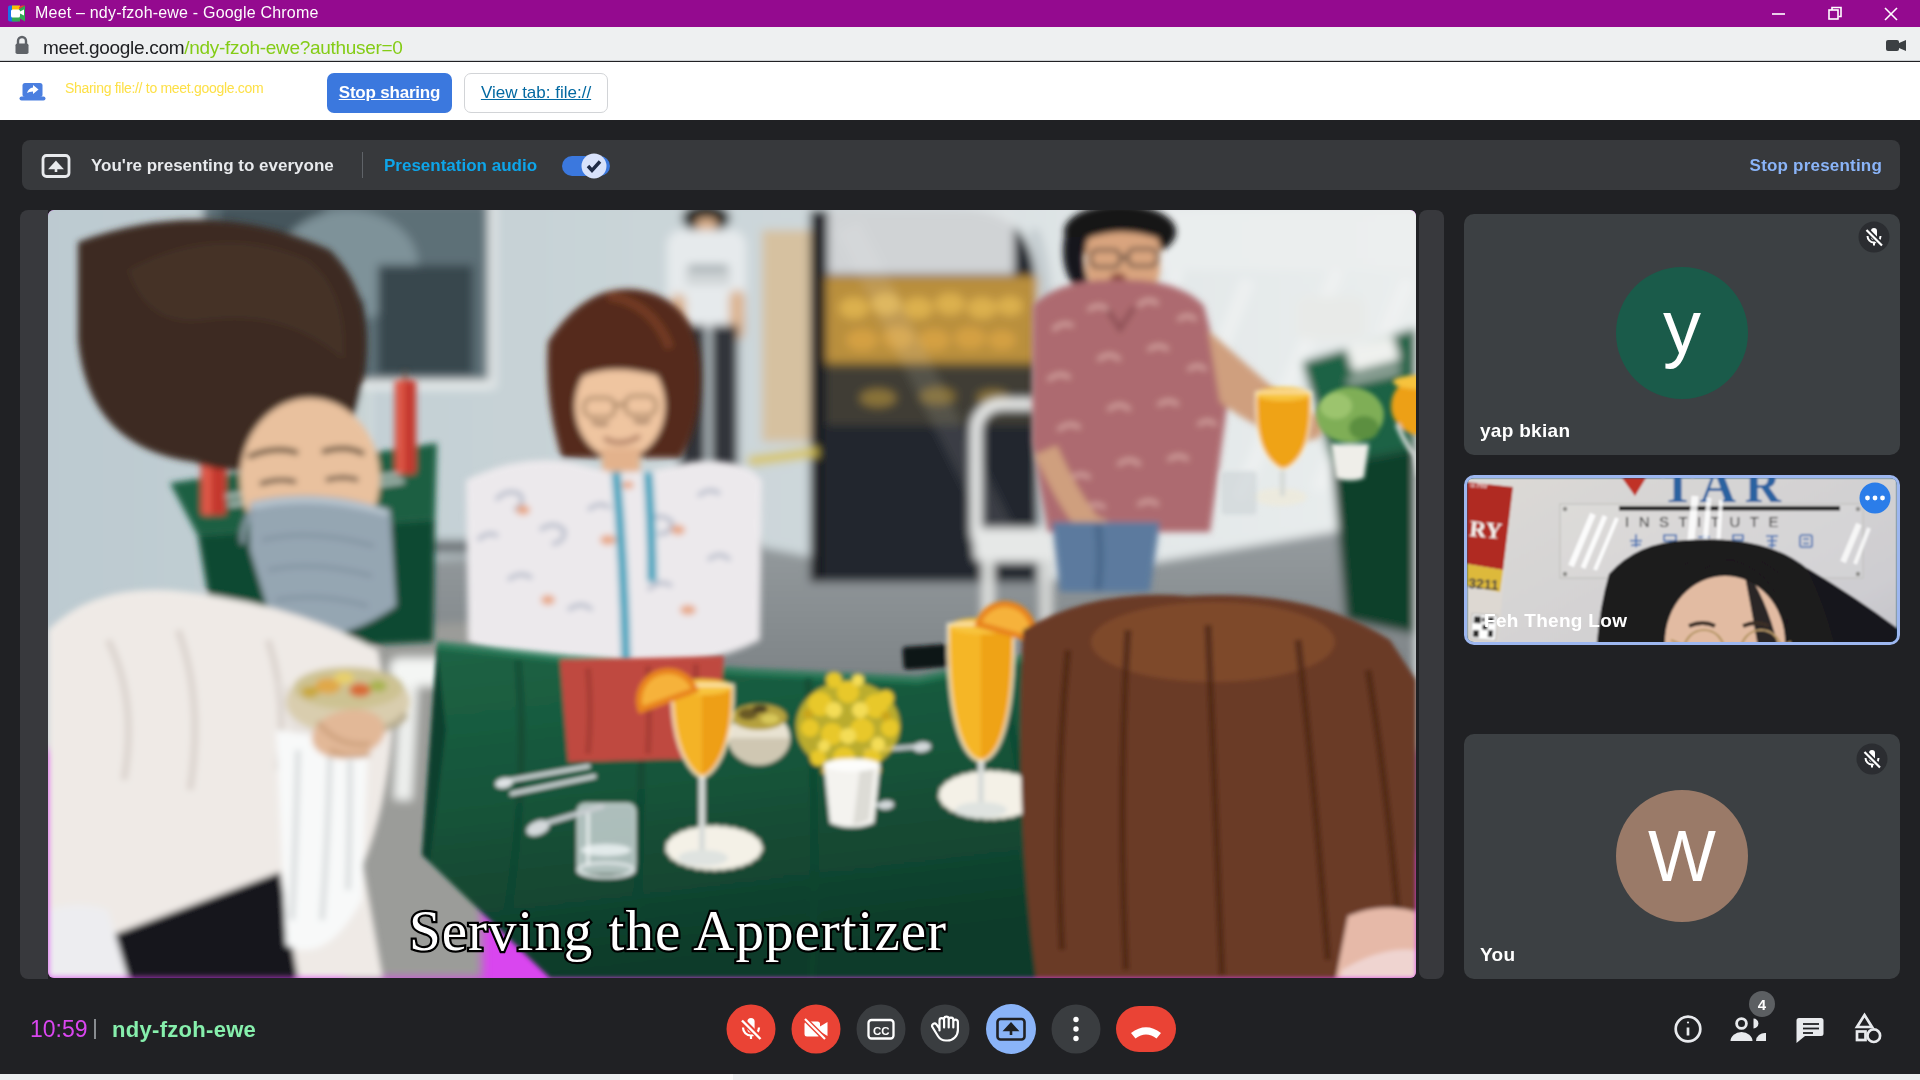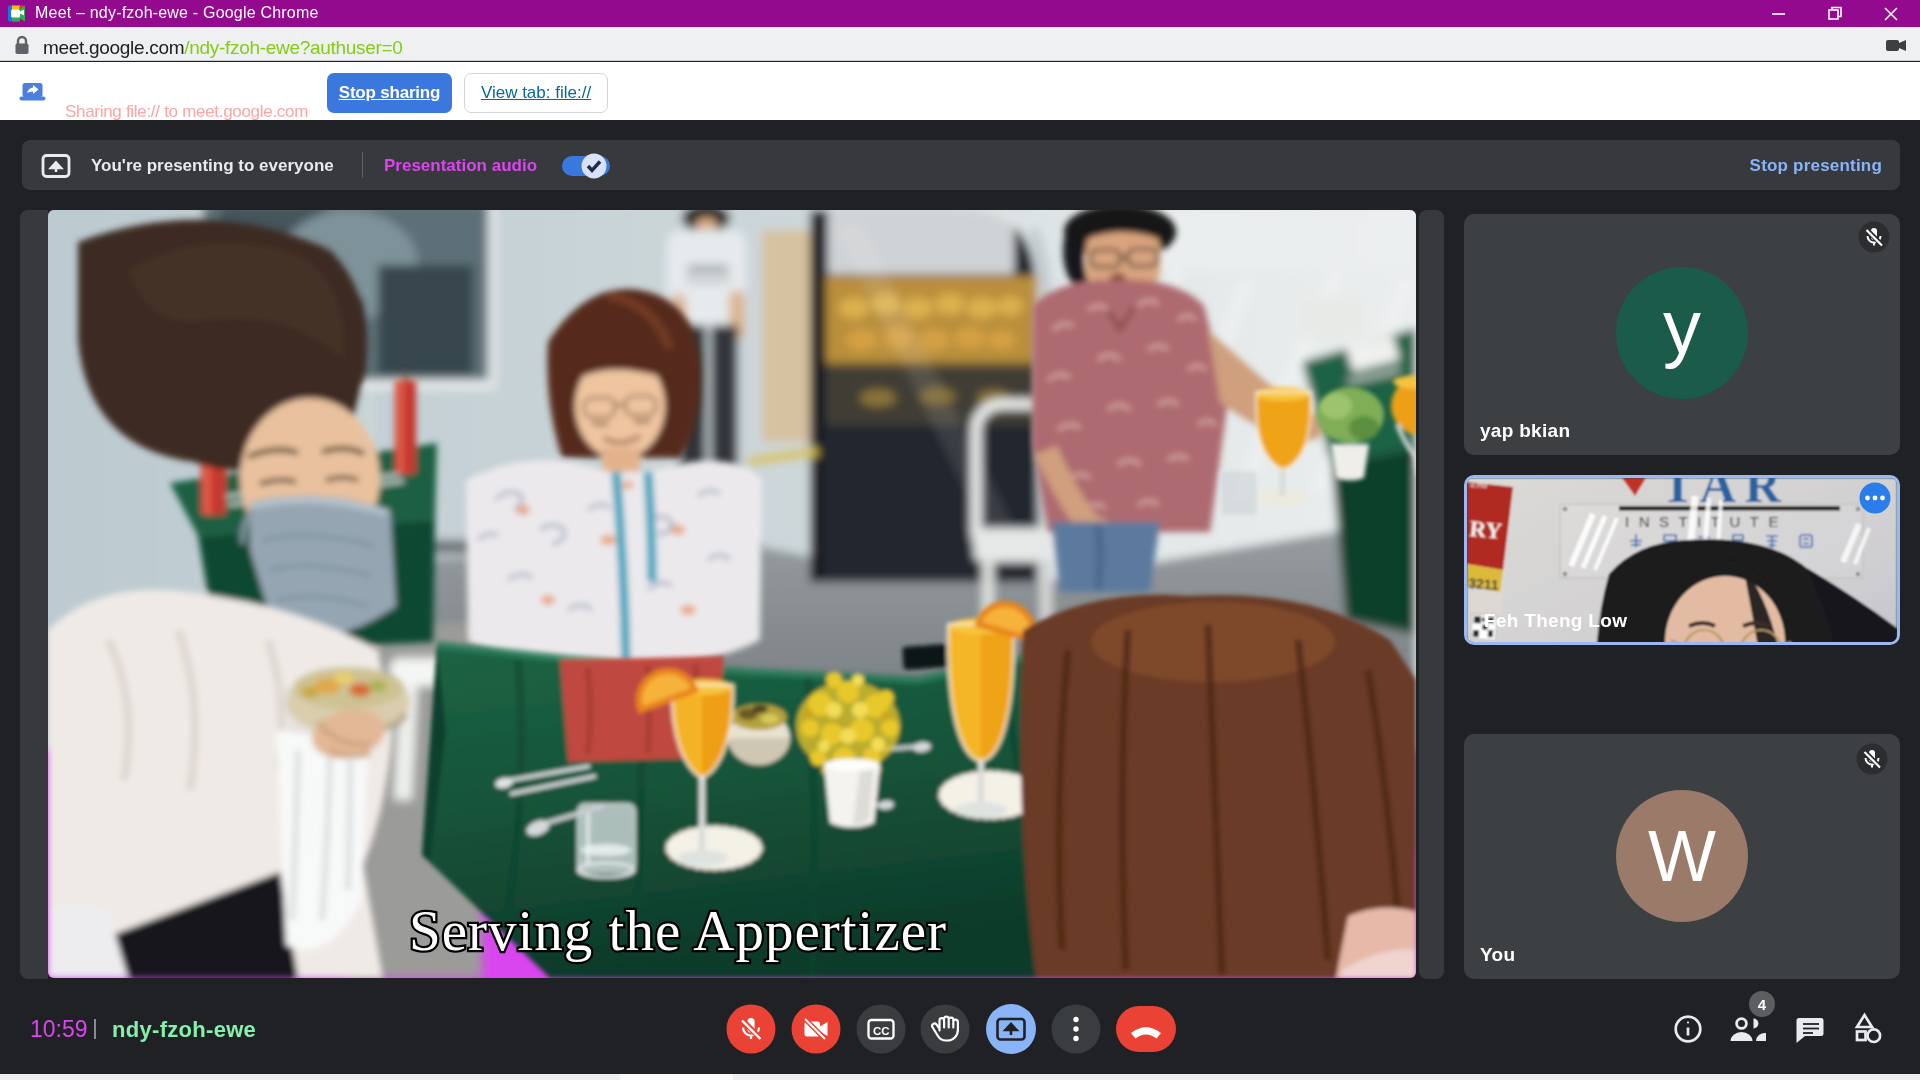--- a/index.html
+++ b/index.html
@@ -7,21 +7,21 @@
     font-family:"Liberation Sans", sans-serif; }
   .abs { position:absolute; }
   #page { position:relative; width:1920px; height:1080px; }
   
   #titlebar { position:absolute; left:0; top:0; width:1920px; height:27px; background:#940a8f; }
   #titletext { position:absolute; left:35px; top:4px; font-size:16px; color:#fdfdfd; letter-spacing:.2px; }
   #urlbar { position:absolute; left:0; top:27px; width:1920px; height:34px; background:#eef0f1; border-bottom:1px solid #cdd0d3; }
   #urltext { position:absolute; left:43px; top:37px; font-size:19px; letter-spacing:-0.3px; color:#202124; }
   #urltext .dim { color:#84cc16; }
   #sharebar { position:absolute; left:0; top:62px; width:1920px; height:58px; background:#ffffff; }
-  #sharetext { position:absolute; left:65px; top:102px; font-size:17px; letter-spacing:-0.3px; color:#fca5a5; }
+  #sharetext { position:absolute; left:65px; top:80px; font-size:14px; letter-spacing:-0.3px; color:#fde047; }
   .sbtn { position:absolute; top:73px; height:40px; border-radius:7px; font-size:17px; font-weight:700; letter-spacing:-0.2px;
           display:flex; align-items:center; justify-content:center;text-decoration:underline; }
   #stopsharing { left:327px; width:125px; background:#3b78de; color:#fff; }
   #viewtab { left:464px; width:144px; background:#fff; color:#0369a1; border:1px solid #d2d4d7; font-weight:400; letter-spacing:0;}
   
   #presbar { position:absolute; left:22px; top:140px; width:1878px; height:50px; background:#37393c; border-radius:8px; }
   #stoppres { position:absolute; top:156px; font-size:17px; font-weight:700; color:#8ab4f8; right:38px; letter-spacing:.2px;}
   
   .strip { position:absolute; background:#38393d; border-radius:8px; top:210px; height:769px; }
   .tile { position:absolute; left:1464px; width:436px; background:#3c4043; border-radius:10px; }
@@ -40,21 +40,21 @@
   <div id="urlbar"></div>
   <div id="urltext">meet.google.com<span class="dim">/ndy-fzoh-ewe?authuser=0</span></div>
   <div id="sharebar"></div>
   <div id="sharetext">Sharing file:// to meet.google.com</div>
   <div id="stopsharing" class="sbtn">Stop sharing</div>
   <div id="viewtab" class="sbtn">View tab: file://</div>
 
   <div id="presbar"></div>
   <div class="t abs" id="prestext1" style="left:91px; top:156px; font-size:17px; font-weight:700; color:#e8eaed; position:absolute;">You're presenting to everyone</div>
   <div class="abs" style="left:362px; top:152px; width:1px; height:26px; background:#5f6368; position:absolute;"></div>
-  <div class="t abs" style="left:384px; top:156px; font-size:17px; font-weight:700; color:#d946ef; position:absolute;">Presentation audio</div>
+  <div class="t abs" style="left:384px; top:156px; font-size:17px; font-weight:700; color:#0ea5e9; position:absolute;">Presentation audio</div>
   <div id="stoppres">Stop presenting</div>
   <div class="strip" style="left:20px; width:28px; border-radius:8px 0 0 8px;"></div>
   <div class="strip" style="left:1419px; width:25px;"></div>
   <div id="video"><svg width="1368" height="768" viewBox="0 0 1368 768">
 <defs>
   <filter id="b5" x="-5%" y="-5%" width="110%" height="110%">
             <feGaussianBlur stdDeviation="5"></feGaussianBlur>
           </filter>
   <filter id="b3" x="-8%" y="-8%" width="116%" height="116%">
             <feGaussianBlur stdDeviation="3.4"></feGaussianBlur>

